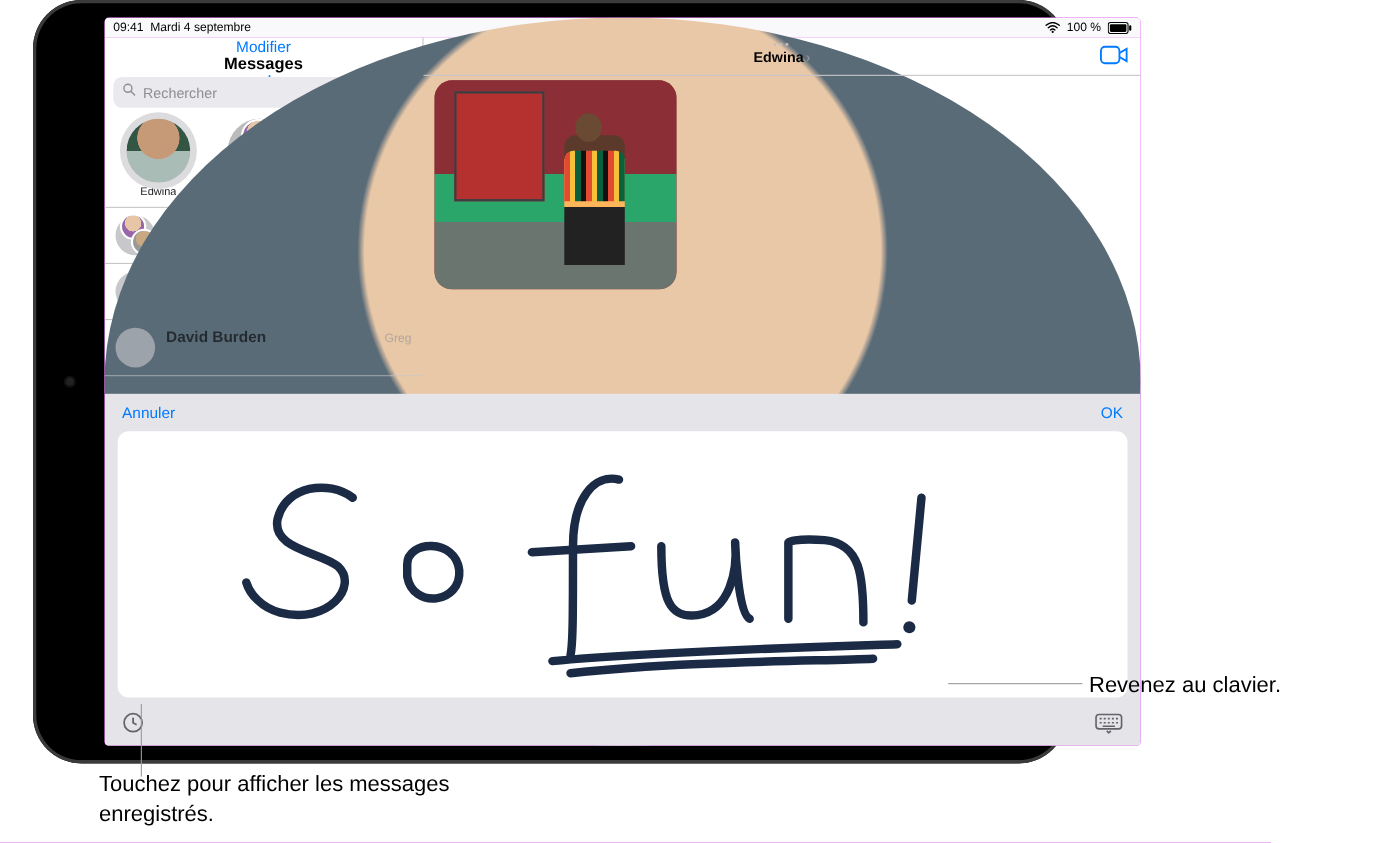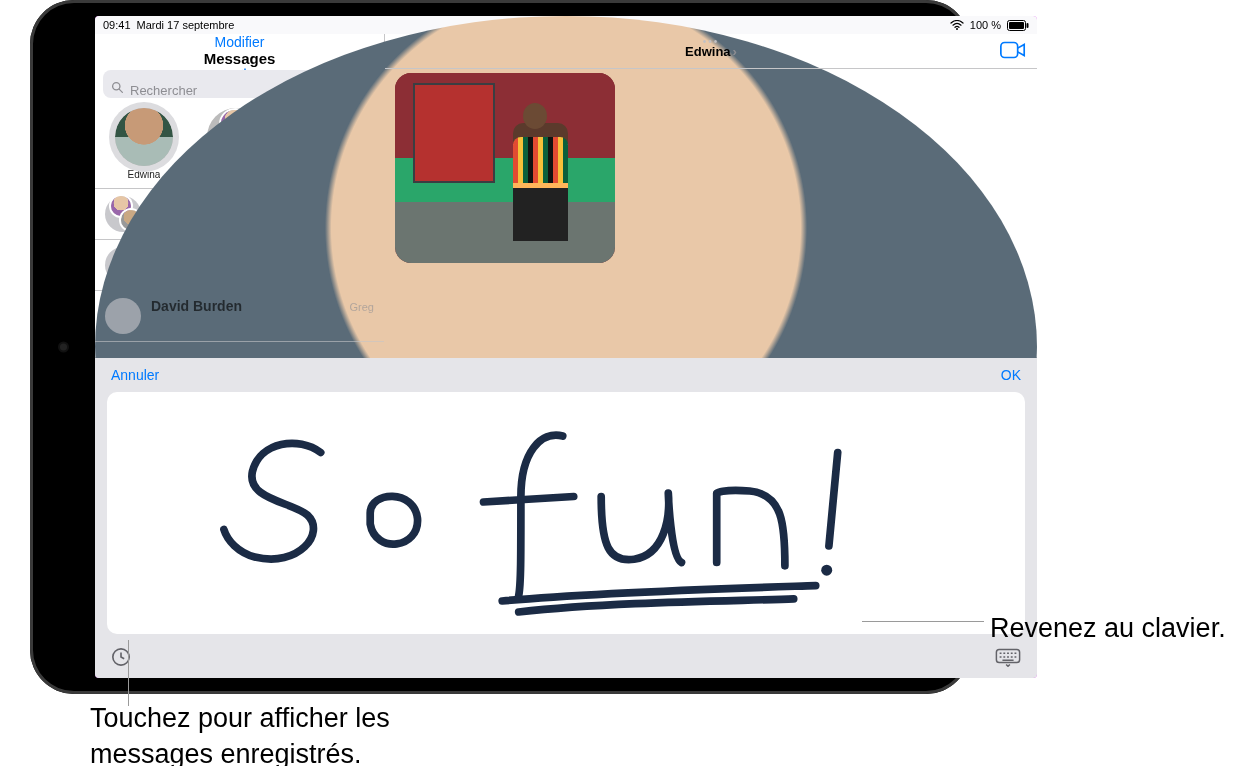--- a/index.html
+++ b/index.html
@@ -46,21 +46,21 @@
   .split{display:flex;height:324px;border-bottom:1px solid #ccc;}
   .sidebar{width:290px;border-right:1px solid var(--sep);display:flex;flex-direction:column;background:#fff;}
   .content{flex:1;display:flex;flex-direction:column;background:#fff;}
 
   
   .sb-header{height:34px;display:flex;align-items:center;justify-content:space-between;padding:0 10px;flex-direction:column;}
   .sb-header .title{font-weight:700;font-size:15px;}
   .sb-header .edit{color:var(--ios-blue);font-size:14px;}
   .compose-icon svg{width:20px;height:20px;stroke:var(--ios-blue);}
 
-  .search{margin:2px 8px 6px;height:28px;background:#e9e9ee;border-radius:8px;display:flex;align-items:flex-end;padding:0 8px;gap:6px;}
+  .search{margin:2px 8px 6px;height:28px;background:#e9e9ee;border-radius:8px;display:flex;align-items:center;padding:0 8px;gap:6px;}
   .search .mag svg{width:13px;height:13px;fill:var(--text-gray);}
   .search .ph{flex:1;color:var(--text-gray);font-size:13px;}
   .search .mic svg{width:12px;height:16px;fill:var(--text-gray);}
 
   .pinned{display:flex;gap:6px;padding:4px 6px 8px;border-bottom:0.5px solid var(--sep);}
   .pin{flex:0 0 86px;display:flex;flex-direction:column;align-items:center;gap:3px;}
   .pin .av{width:58px;height:58px;border-radius:50%;background:#bbb;position:relative;overflow:hidden;}
   .pin.selected .av{box-shadow:0 0 0 6px #dcdcdf;}
   .pin .lbl{font-size:10px;color:#555;white-space:nowrap;max-width:82px;overflow:hidden;text-overflow:ellipsis;}
   .pin.selected .lbl{font-weight:500;color:#222;}
@@ -114,21 +114,21 @@
   .hw-top{height:34px;display:flex;align-items:center;justify-content:space-between;padding:0 16px;}
   .hw-top .btn{color:var(--ios-blue);font-size:14px;}
   .canvas{flex:1;margin:0 12px 6px;background:#fff;border-radius:10px;position:relative;overflow:hidden;}
   .canvas svg{position:absolute;inset:0;width:100%;height:100%;}
   .hw-bottom{height:38px;display:flex;align-items:center;justify-content:space-between;padding:0 16px;}
   .clock-btn svg,.kbd-btn svg{stroke:#636369;fill:none;}
   .clock-btn svg{width:20px;height:20px;}
   .kbd-btn svg{width:26px;height:20px;}
 
   
-  .callout{position:absolute;font-size:27px;color:#000;line-height:1.35;}
+  .callout{position:absolute;font-size:20px;color:#000;line-height:1.35;}
   .callout.right{left:990px;top:610px;width:240px;}
   .callout.bottom{left:90px;top:700px;width:360px;}
   .leader{position:absolute;background:#9a9a9a;height:1px;}
   .leader.r{left:862px;top:621px;width:122px;}
   .leader.b{left:128px;top:640px;width:1px;height:66px;background:#9a9a9a;}
 
   
   .face{position:absolute;inset:0;border-radius:50%;background:radial-gradient(circle at 50% 30%,#c79a77 0 38%,transparent 39%),linear-gradient(180deg,#354 0 50%,#a9bcb6 50% 100%);} 
   .face2{position:absolute;inset:0;border-radius:50%;background:radial-gradient(circle at 50% 32%,#e9c8a8 0 36%,transparent 37%),linear-gradient(180deg,#5a6b78 0 55%,#cdd2d6 55% 100%);} 
   .face3{position:absolute;inset:0;border-radius:50%;background:radial-gradient(circle at 50% 30%,#caa07a 0 36%,transparent 37%),linear-gradient(180deg,#2b2b2b 0 48%,#dfe2e5 48% 100%);} 
@@ -145,21 +145,21 @@
 
   <div class="ipad">
     <div class="camera-dot"></div>
     <div class="home-button"></div>
 
     <div class="screen">
 
       <div class="status">
         <div class="left">
           <span>09:41</span>
-          <span>Mardi 17 septembre</span>
+          <span>Mardi 4 septembre</span>
         </div>
         <div class="right">
           <span class="wifi-icon">
             <svg width="14" height="10" viewBox="0 0 14 10">
                 <path d="M1 3 Q7 -2 13 3 M3 5.2 Q7 1.6 11 5.2 M5 7.3 Q7 5.4 9 7.3" stroke="#000" stroke-width="1.2" fill="none" stroke-linecap="round"></path>
                 <circle cx="7" cy="9" r="1" fill="#000"></circle>
               </svg>
           </span>
           <span>100 %</span>
           <span class="batt-icon">

